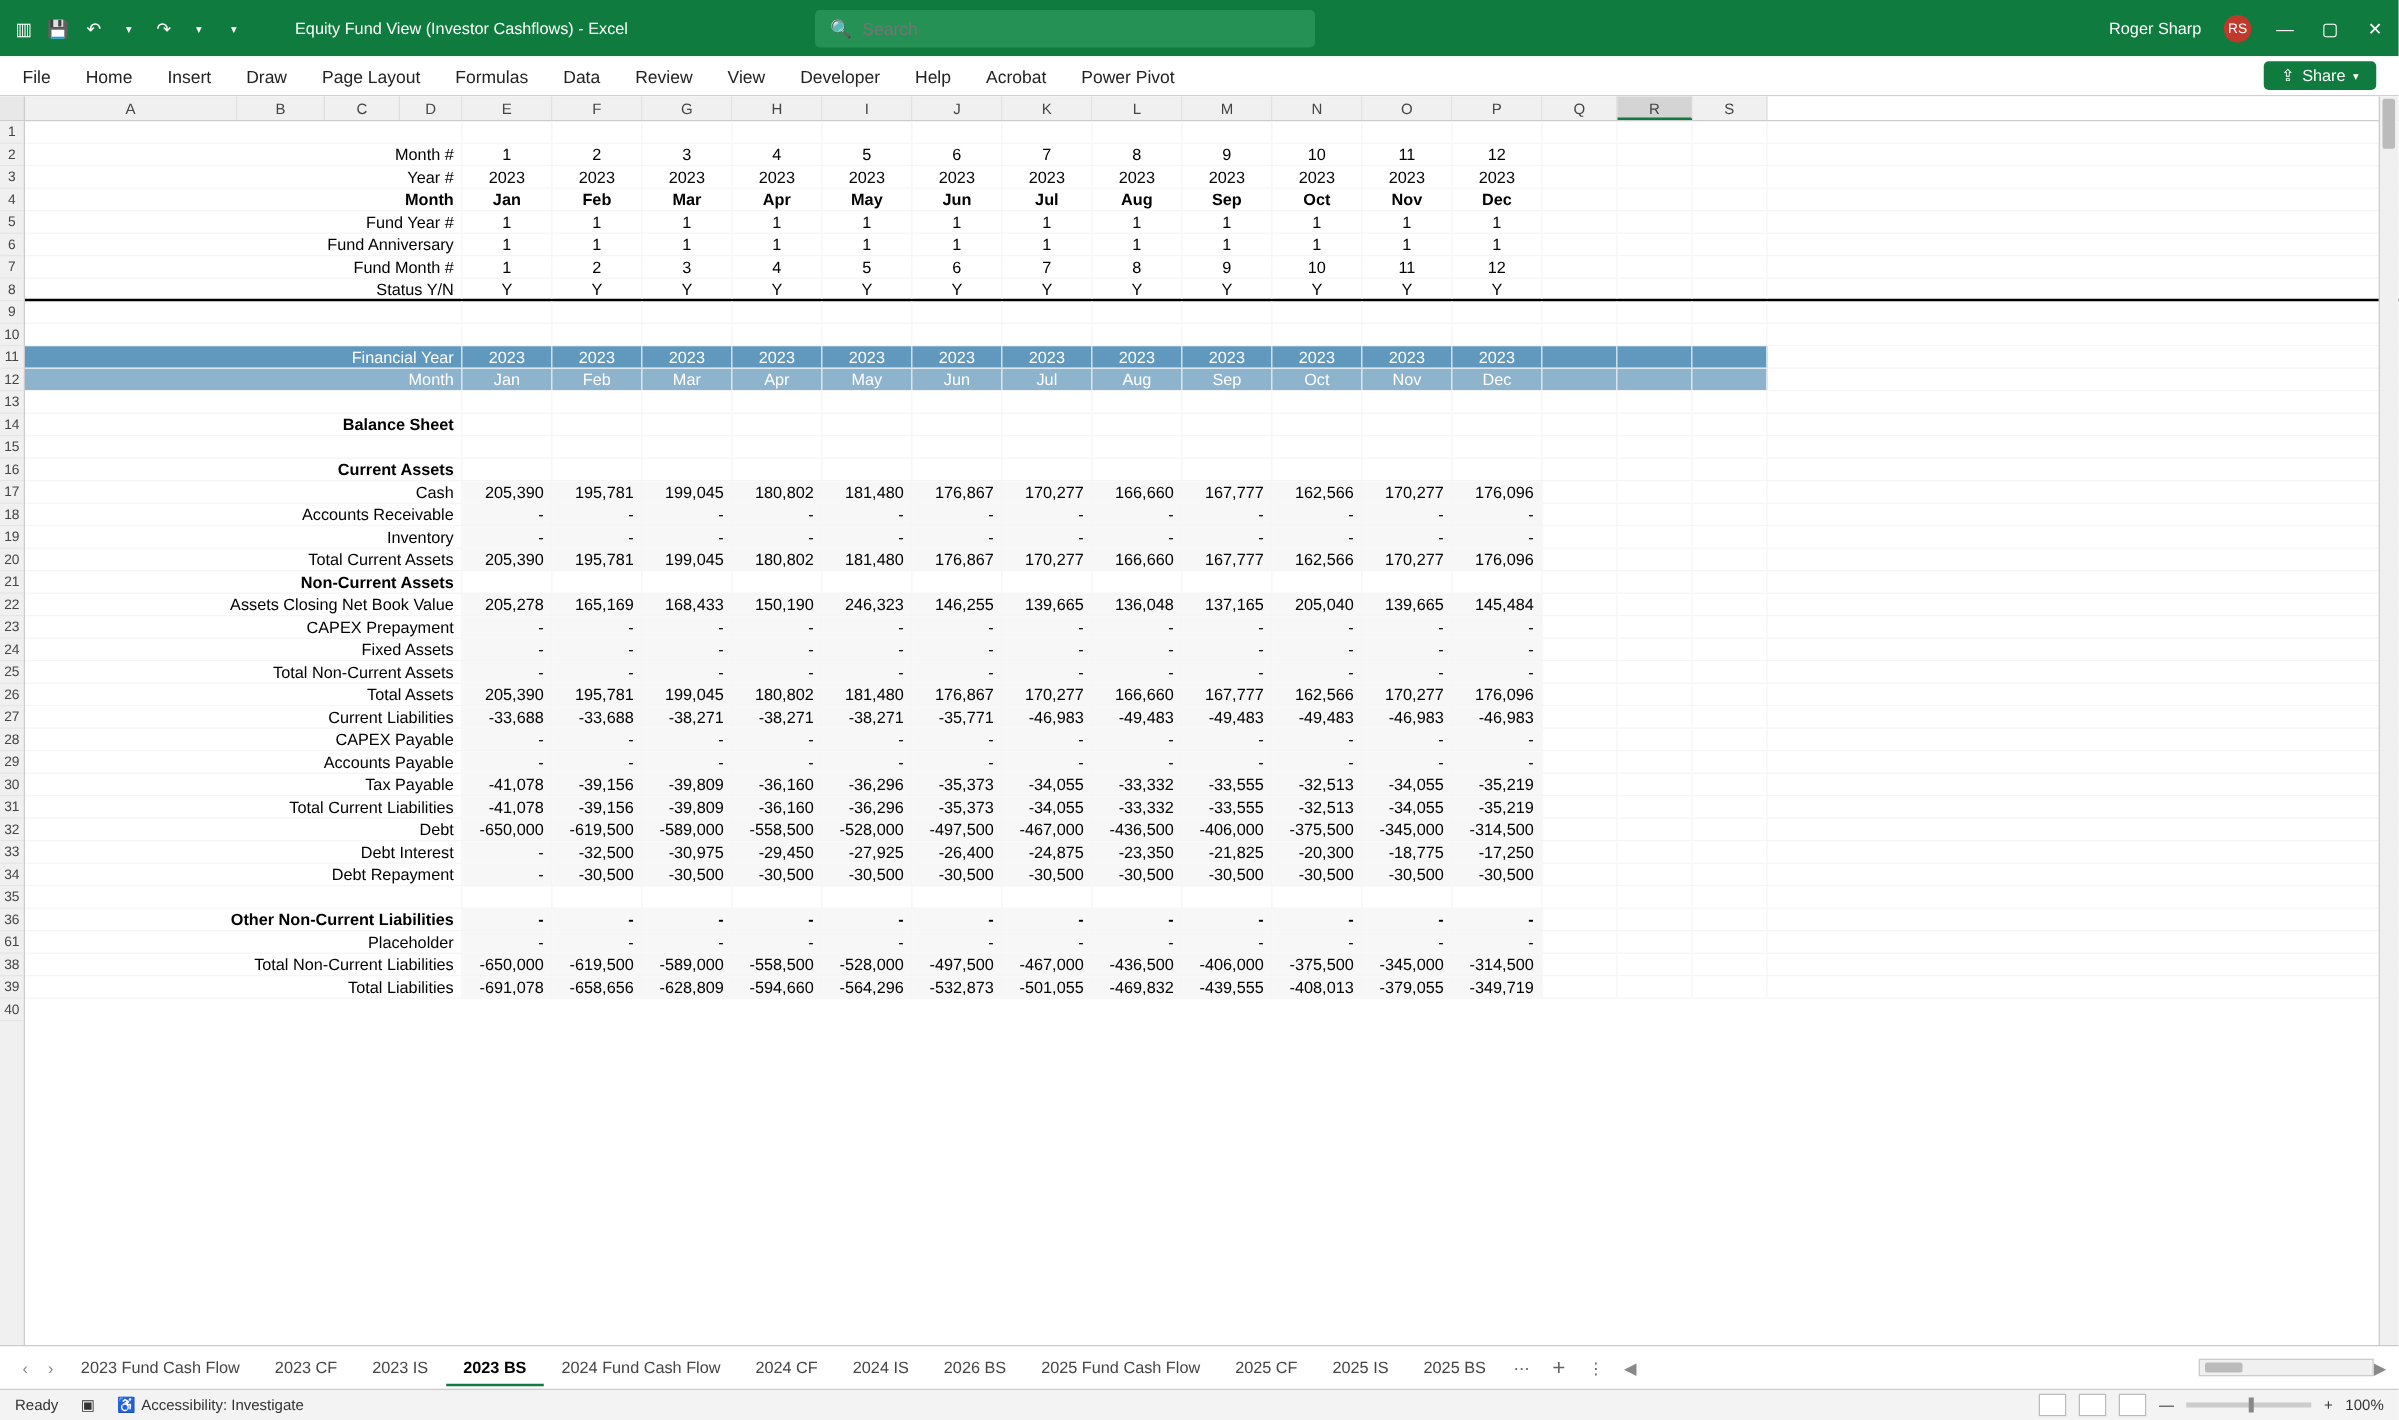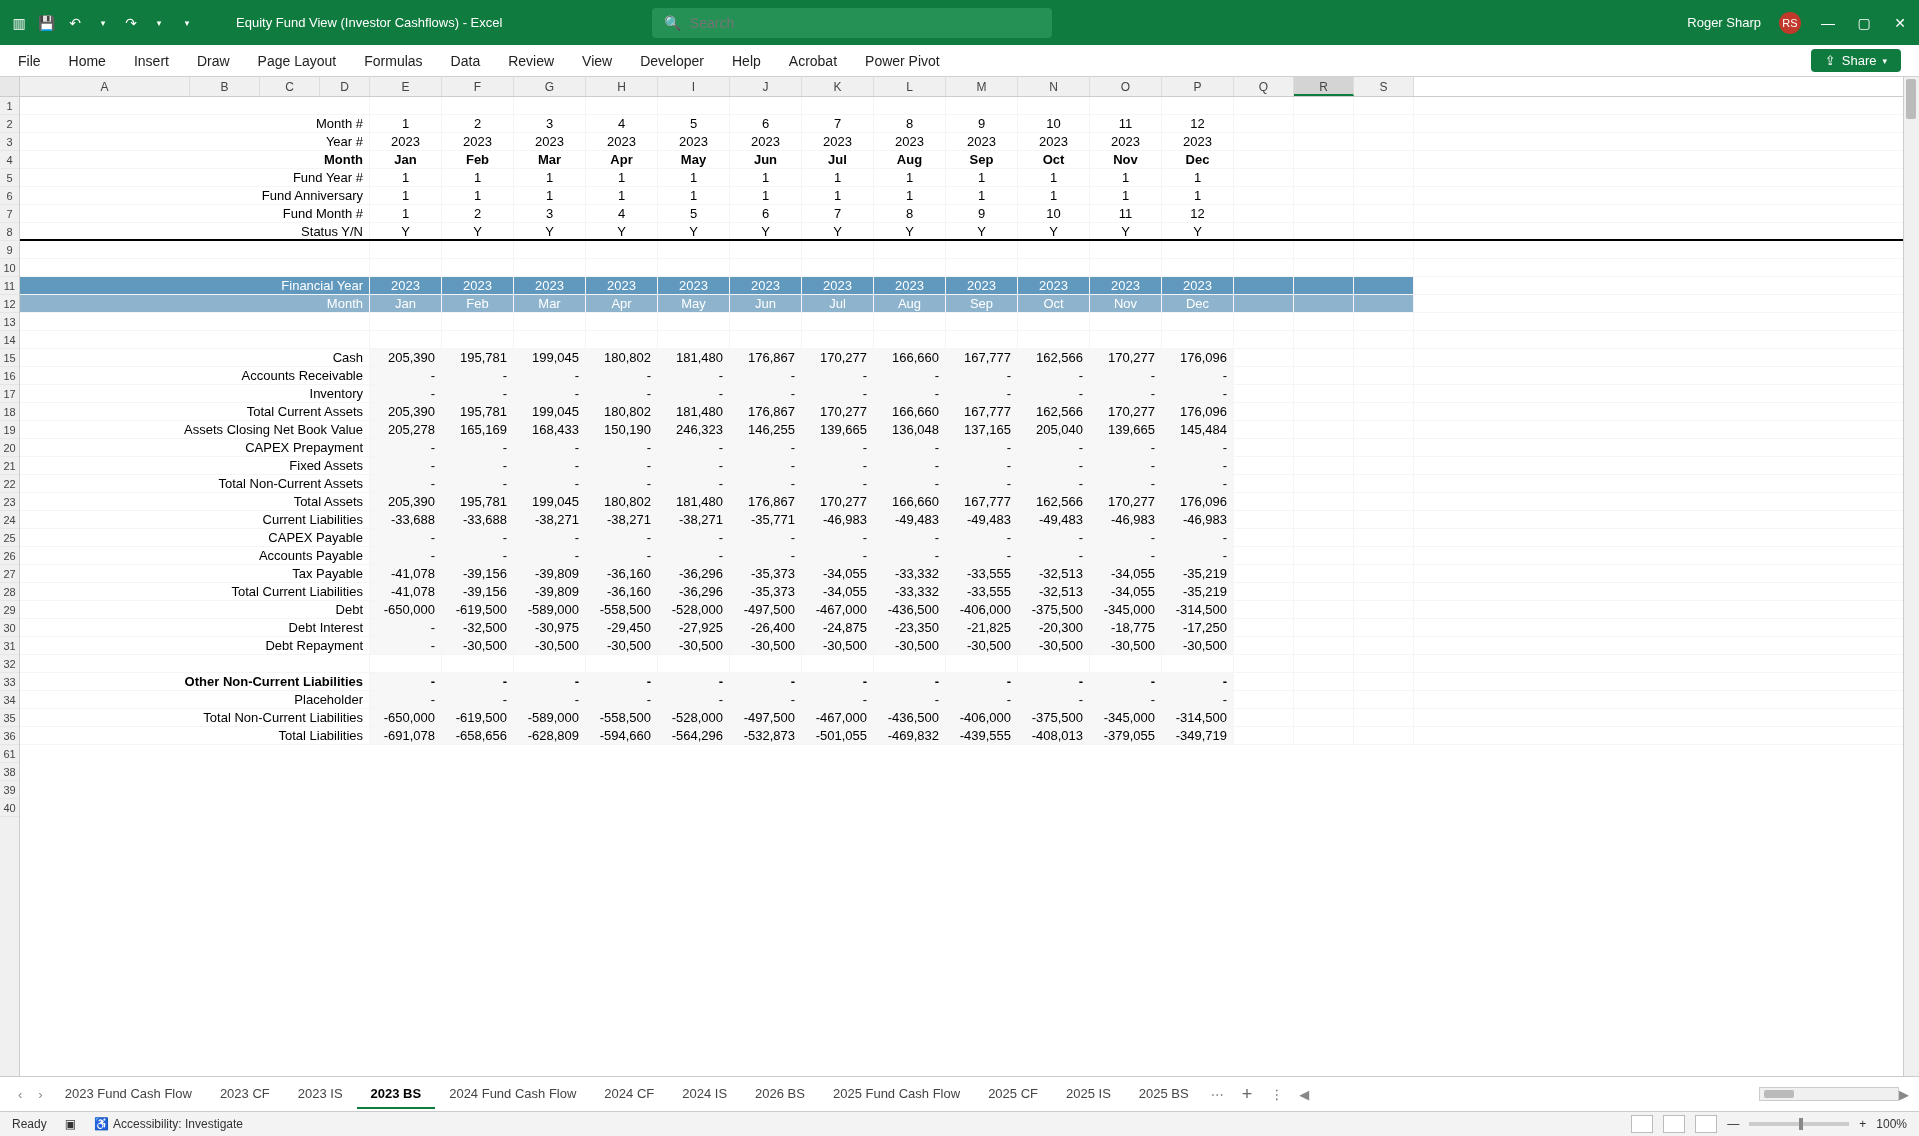--- a/index.html
+++ b/index.html
@@ -394,33 +394,69 @@
           <div class="cell right" style="width: 72px;"></div>
           <div class="cell right" style="width: 72px;"></div>
           <div class="cell right" style="width: 72px;"></div>
           <div class="cell right" style="width: 72px;"></div>
           <div class="cell right" style="width: 72px;"></div>
           <div class="cell" style="width: 60px;"></div>
           <div class="cell" style="width: 60px;"></div>
           <div class="cell" style="width: 60px;"></div>
         </div>
         <div class="cell-row">
+          <div class="cell right bold" style="width: 350px;">Balance Sheet</div>
+          <div class="cell right bold" style="width: 72px;"></div>
+          <div class="cell right bold" style="width: 72px;"></div>
+          <div class="cell right bold" style="width: 72px;"></div>
+          <div class="cell right bold" style="width: 72px;"></div>
+          <div class="cell right bold" style="width: 72px;"></div>
+          <div class="cell right bold" style="width: 72px;"></div>
+          <div class="cell right bold" style="width: 72px;"></div>
+          <div class="cell right bold" style="width: 72px;"></div>
+          <div class="cell right bold" style="width: 72px;"></div>
+          <div class="cell right bold" style="width: 72px;"></div>
+          <div class="cell right bold" style="width: 72px;"></div>
+          <div class="cell right bold" style="width: 72px;"></div>
+          <div class="cell" style="width: 60px;"></div>
+          <div class="cell" style="width: 60px;"></div>
+          <div class="cell" style="width: 60px;"></div>
+        </div>
+        <div class="cell-row">
           <div class="cell right" style="width: 350px;"></div>
           <div class="cell right" style="width: 72px;"></div>
           <div class="cell right" style="width: 72px;"></div>
           <div class="cell right" style="width: 72px;"></div>
           <div class="cell right" style="width: 72px;"></div>
           <div class="cell right" style="width: 72px;"></div>
           <div class="cell right" style="width: 72px;"></div>
           <div class="cell right" style="width: 72px;"></div>
           <div class="cell right" style="width: 72px;"></div>
           <div class="cell right" style="width: 72px;"></div>
           <div class="cell right" style="width: 72px;"></div>
           <div class="cell right" style="width: 72px;"></div>
           <div class="cell right" style="width: 72px;"></div>
+          <div class="cell" style="width: 60px;"></div>
+          <div class="cell" style="width: 60px;"></div>
+          <div class="cell" style="width: 60px;"></div>
+        </div>
+        <div class="cell-row">
+          <div class="cell right bold" style="width: 350px;">Current Assets</div>
+          <div class="cell right bold" style="width: 72px;"></div>
+          <div class="cell right bold" style="width: 72px;"></div>
+          <div class="cell right bold" style="width: 72px;"></div>
+          <div class="cell right bold" style="width: 72px;"></div>
+          <div class="cell right bold" style="width: 72px;"></div>
+          <div class="cell right bold" style="width: 72px;"></div>
+          <div class="cell right bold" style="width: 72px;"></div>
+          <div class="cell right bold" style="width: 72px;"></div>
+          <div class="cell right bold" style="width: 72px;"></div>
+          <div class="cell right bold" style="width: 72px;"></div>
+          <div class="cell right bold" style="width: 72px;"></div>
+          <div class="cell right bold" style="width: 72px;"></div>
           <div class="cell" style="width: 60px;"></div>
           <div class="cell" style="width: 60px;"></div>
           <div class="cell" style="width: 60px;"></div>
         </div>
         <div class="cell-row">
           <div class="cell right" style="width: 350px;">Cash</div>
           <div class="cell right alt" style="width: 72px;">205,390</div>
           <div class="cell right alt" style="width: 72px;">195,781</div>
           <div class="cell right alt" style="width: 72px;">199,045</div>
           <div class="cell right alt" style="width: 72px;">180,802</div>
@@ -479,20 +515,38 @@
           <div class="cell right alt" style="width: 72px;">199,045</div>
           <div class="cell right alt" style="width: 72px;">180,802</div>
           <div class="cell right alt" style="width: 72px;">181,480</div>
           <div class="cell right alt" style="width: 72px;">176,867</div>
           <div class="cell right alt" style="width: 72px;">170,277</div>
           <div class="cell right alt" style="width: 72px;">166,660</div>
           <div class="cell right alt" style="width: 72px;">167,777</div>
           <div class="cell right alt" style="width: 72px;">162,566</div>
           <div class="cell right alt" style="width: 72px;">170,277</div>
           <div class="cell right alt" style="width: 72px;">176,096</div>
+          <div class="cell" style="width: 60px;"></div>
+          <div class="cell" style="width: 60px;"></div>
+          <div class="cell" style="width: 60px;"></div>
+        </div>
+        <div class="cell-row">
+          <div class="cell right bold" style="width: 350px;">Non-Current Assets</div>
+          <div class="cell right bold" style="width: 72px;"></div>
+          <div class="cell right bold" style="width: 72px;"></div>
+          <div class="cell right bold" style="width: 72px;"></div>
+          <div class="cell right bold" style="width: 72px;"></div>
+          <div class="cell right bold" style="width: 72px;"></div>
+          <div class="cell right bold" style="width: 72px;"></div>
+          <div class="cell right bold" style="width: 72px;"></div>
+          <div class="cell right bold" style="width: 72px;"></div>
+          <div class="cell right bold" style="width: 72px;"></div>
+          <div class="cell right bold" style="width: 72px;"></div>
+          <div class="cell right bold" style="width: 72px;"></div>
+          <div class="cell right bold" style="width: 72px;"></div>
           <div class="cell" style="width: 60px;"></div>
           <div class="cell" style="width: 60px;"></div>
           <div class="cell" style="width: 60px;"></div>
         </div>
         <div class="cell-row">
           <div class="cell right" style="width: 350px;">Assets Closing Net Book Value</div>
           <div class="cell right alt" style="width: 72px;">205,278</div>
           <div class="cell right alt" style="width: 72px;">165,169</div>
           <div class="cell right alt" style="width: 72px;">168,433</div>
           <div class="cell right alt" style="width: 72px;">150,190</div>

